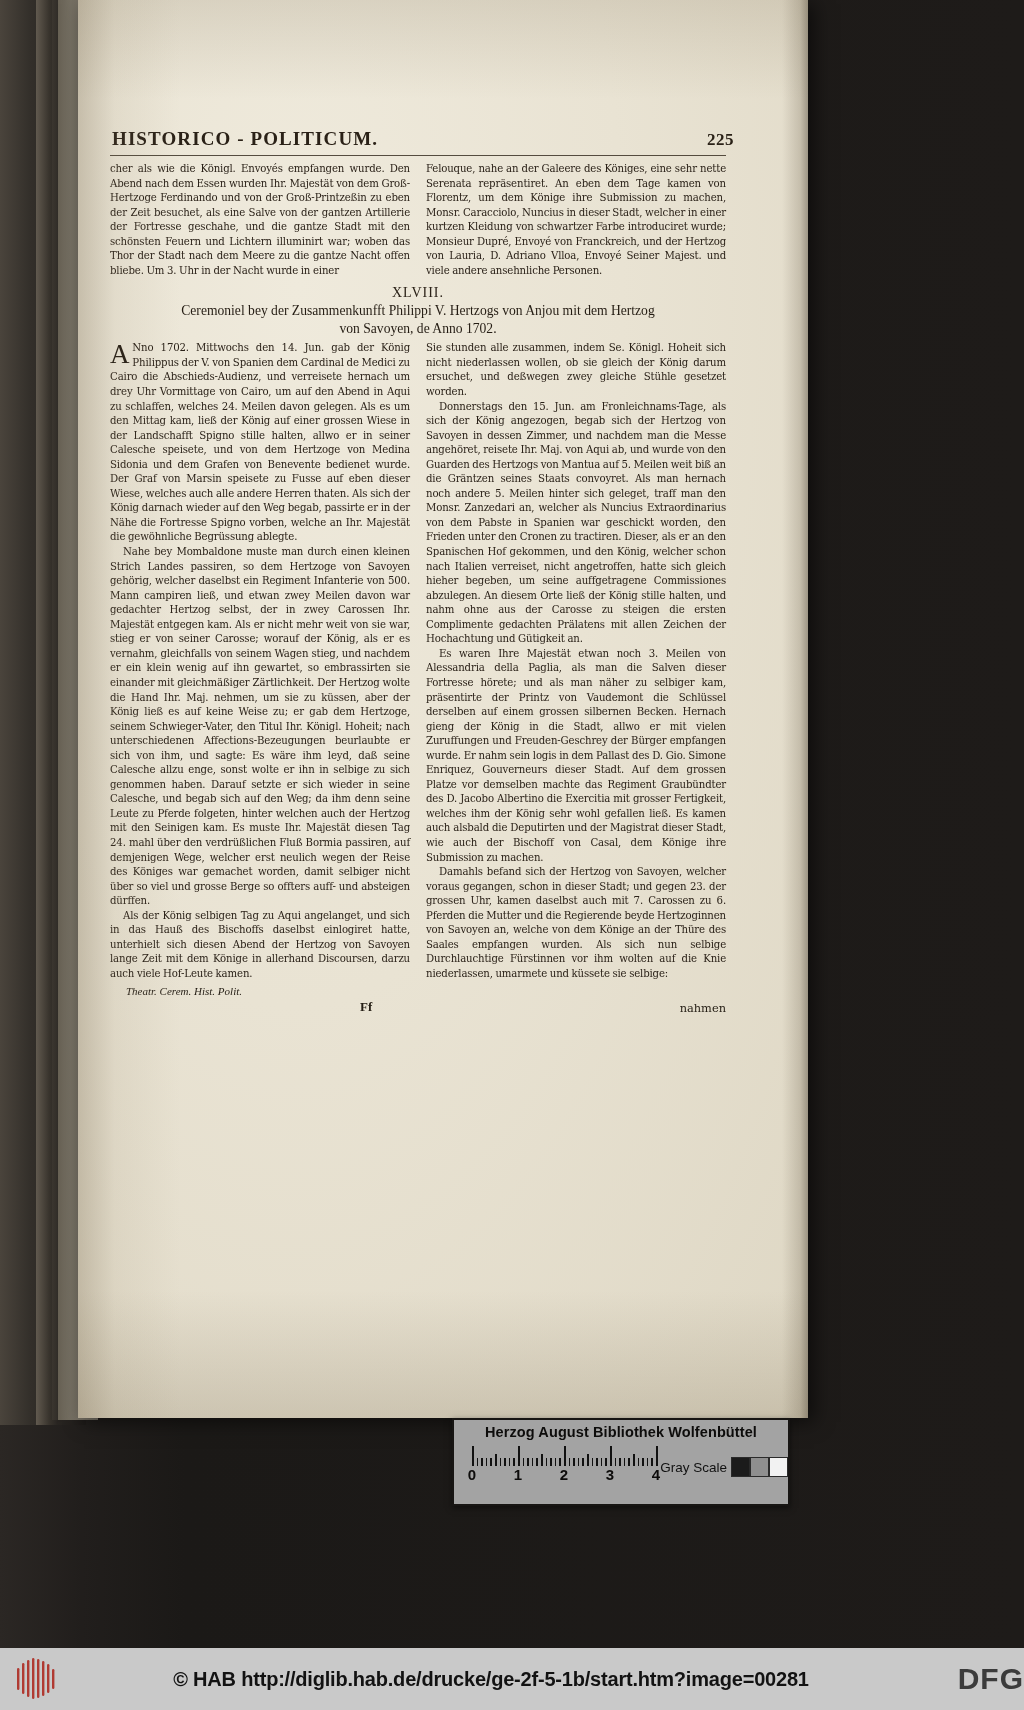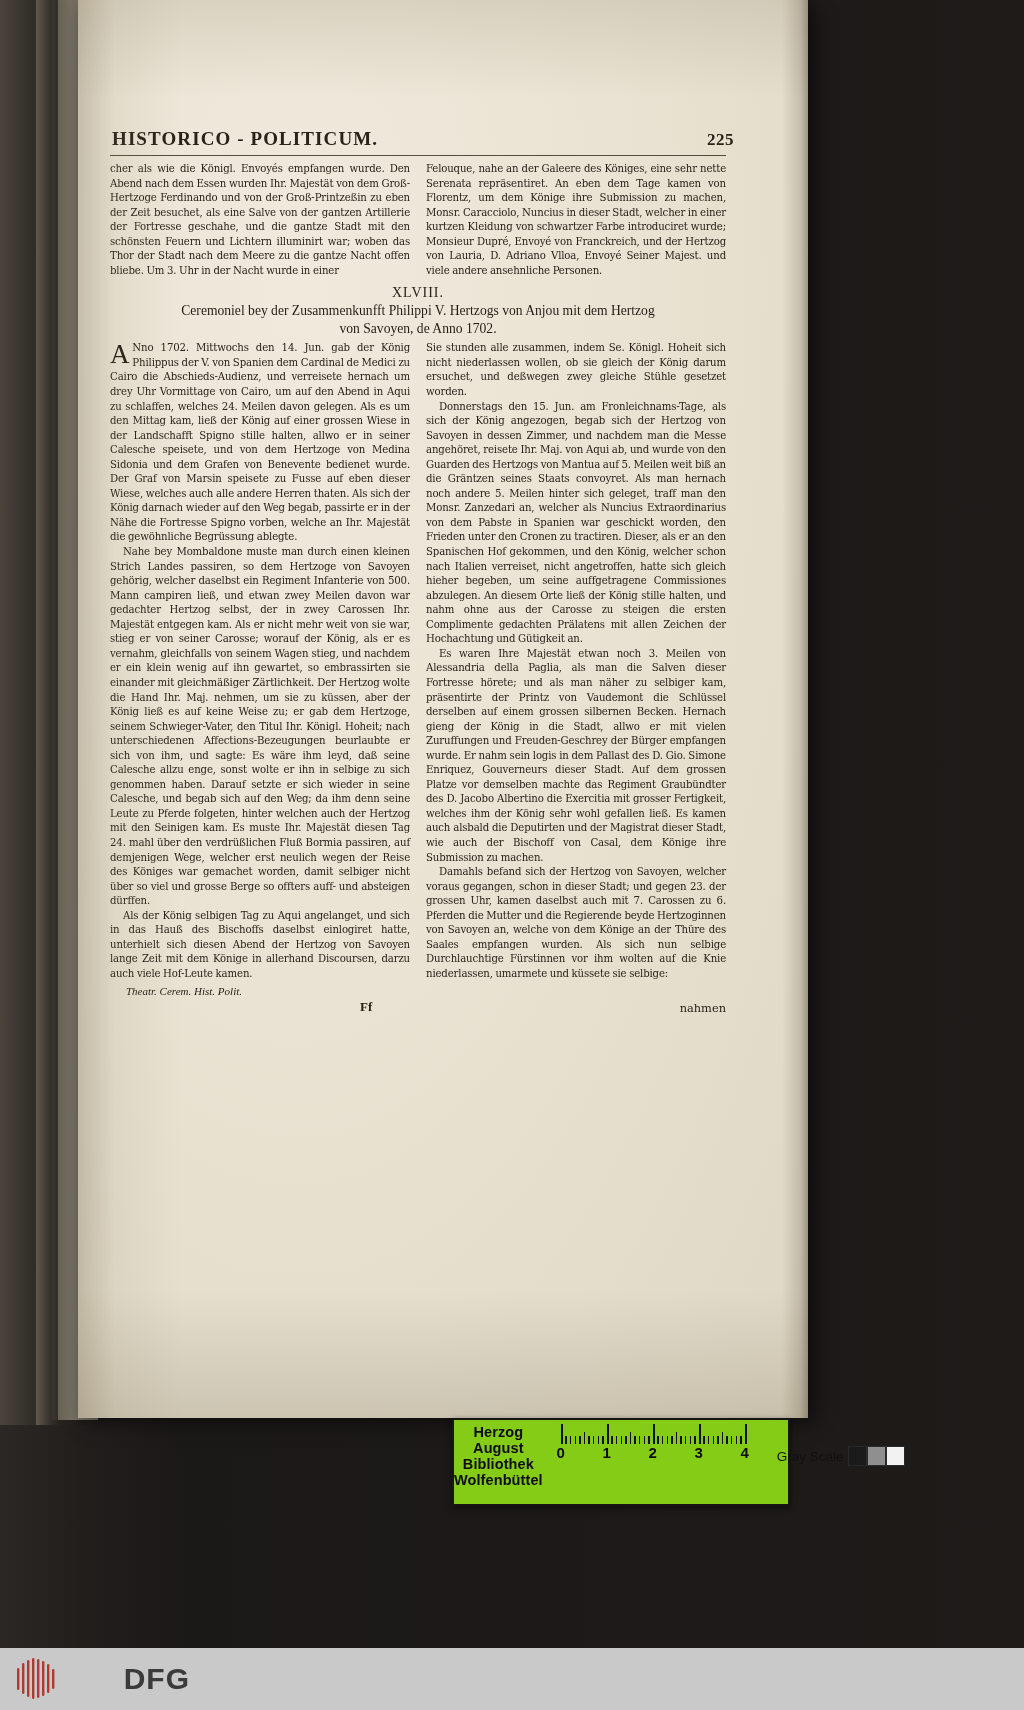--- a/index.html
+++ b/index.html
@@ -150,23 +150,23 @@
     padding: 2px 12px 0 12px;
   }
   .sig { font-size: 13px; font-weight: 700; margin-left: 250px; }
   .catch { font-size: 11.4px; font-family: "DejaVu Serif", serif; }
 
   
   .card {
     position: absolute;
     left: 452px; top: 1418px;
     width: 338px; height: 88px;
-    background: #84cc16;
+    background: #a3a3a3;
     border: 2px solid #171513;
-    display: flex; flex-direction: row;
+    display: flex; flex-direction: column;
     box-shadow: 0 2px 6px rgba(0,0,0,.5);
   }
   .card-title {
     text-align: center;
     font-family: "Liberation Sans", sans-serif;
     font-weight: 700; font-size: 14.5px;
     color: #0d0c0b;
     padding: 4px 0 2px 0;
     letter-spacing: .1px;
   }
@@ -370,16 +370,17 @@
           <rect x="8" y="5" width="2.4" height="31" rx="1.2"></rect>
           <rect x="13" y="2" width="2.4" height="37" rx="1.2"></rect>
           <rect x="18" y="0" width="2.4" height="41" rx="1.2"></rect>
           <rect x="23" y="1" width="2.4" height="39" rx="1.2"></rect>
           <rect x="28" y="3" width="2.4" height="35" rx="1.2"></rect>
           <rect x="33" y="6" width="2.4" height="29" rx="1.2"></rect>
           <rect x="38" y="11" width="2.4" height="20" rx="1.2"></rect>
         </g>
       </svg>
     </div>
+    <div class="wm-url">© HAB http://diglib.hab.de/drucke/ge-2f-5-1b/start.htm?image=00281</div>
     <div class="wm-dfg">DFG</div>
   </div>
 
 </div>
 
 </body></html>

